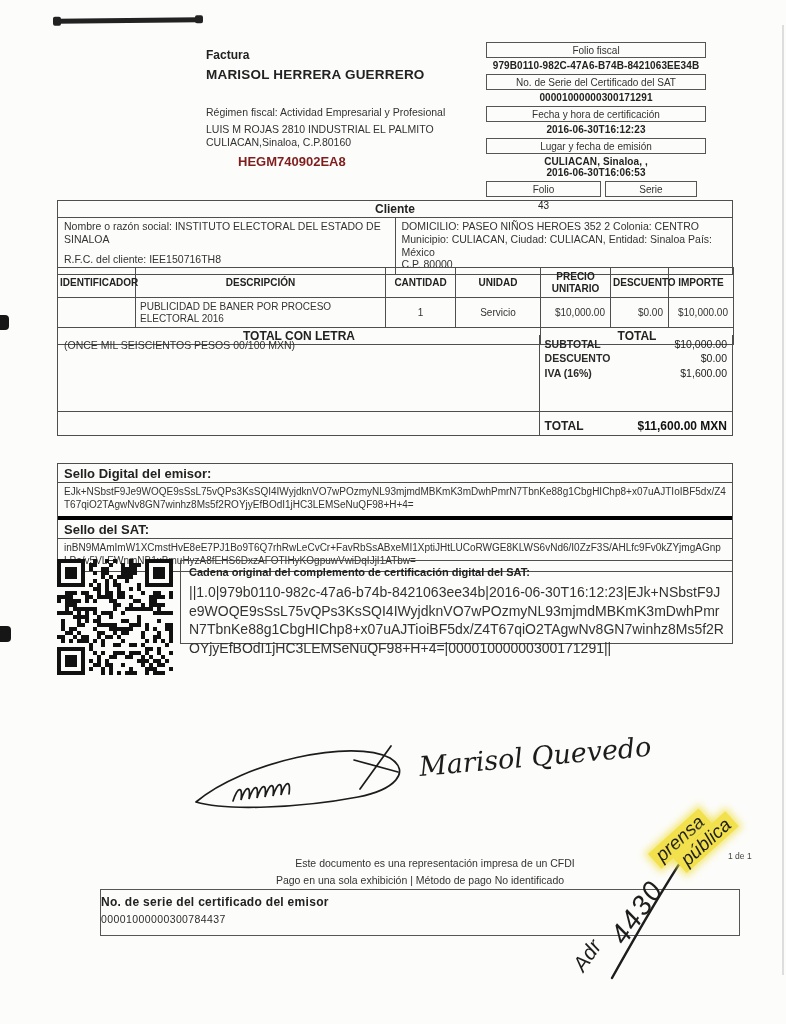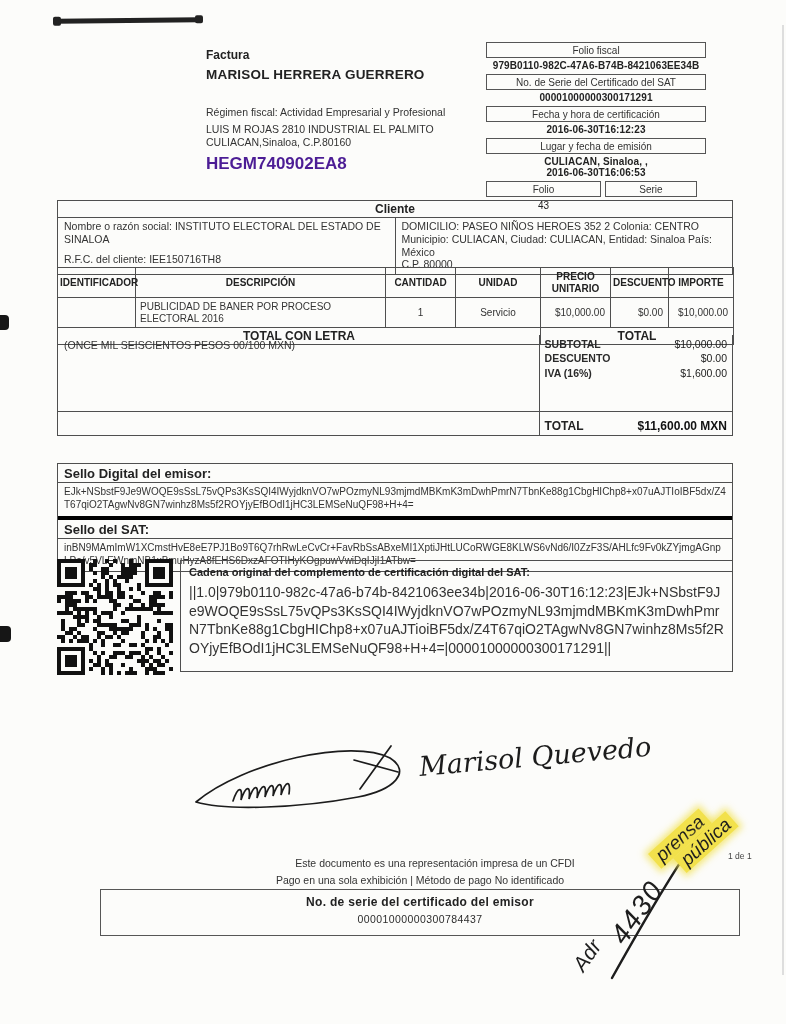--- a/index.html
+++ b/index.html
@@ -18,21 +18,21 @@
   .artifact-hole1 { position:absolute; left:0; top:315px; width:9px; height:15px; background:#161616; border-radius:0 4px 4px 0; }
   .artifact-hole2 { position:absolute; left:0; top:626px; width:11px; height:16px; background:#161616; border-radius:0 4px 4px 0; }
   .artifact-edge { position:absolute; left:782px; top:25px; width:2px; height:950px; background:#dedede; }
 
   
   .hdr-left { position:absolute; left:206px; top:48px; width:312px; line-height:1.2; }
   .doc-type { font-size:12px; font-weight:bold; color:#222; margin-bottom:5px; }
   .issuer-name { font-size:13.5px; font-weight:bold; color:#222; margin-bottom:22px; letter-spacing:.2px; }
   .regimen { font-size:10.5px; margin-bottom:5px; }
   .issuer-addr { font-size:10.5px; margin-bottom:6px; }
-  .issuer-rfc { font-size:17px; font-weight:bold; color:#4c1d95; }
+  .issuer-rfc { font-size:13px; font-weight:bold; color:#7f1d1d;margin-left:32px; }
 
   .fiscal-col { position:absolute; left:486px; top:42px; width:220px; }
   .fiscal-label { border:1px solid #555; font-size:10px; text-align:center; padding:2px 0 1px; background:#fcfcfa; }
   .fiscal-value { font-size:10px; font-weight:bold; text-align:center; color:#222; padding:2px 0 3px; letter-spacing:.1px; }
   .folio-serie { display:flex; }
   .folio-box { width:115px; border:1px solid #555; font-size:10px; text-align:center; padding:2px 0 1px; }
   .serie-box { width:92px; margin-left:4px; border:1px solid #555; font-size:10px; text-align:center; padding:2px 0 1px; }
   .folio-value { width:115px; text-align:center; font-size:10px; color:#222; padding-top:3px; }
 
   
@@ -66,21 +66,21 @@
 
   
   .sellos { position:absolute; left:57px; top:463px; width:676px; border:1px solid #4f4f4f; background:#fcfcfa; }
   .sello-h { font-weight:bold; font-size:13px; color:#222; padding:2px 6px 1px; border-bottom:1px solid #4f4f4f; }
   .sello-t { font-size:10px; padding:2px 6px 4px; word-break:break-all; line-height:1.33; border-bottom:4px solid #000000; }
   .sello-t:last-child { border-bottom:none; }
 
   
   .qr { position:absolute; left:57px; top:559px; width:116px; height:116px; }
   .qr svg { width:100%; height:100%; }
-  .cadena { position:absolute; left:180px; top:560px; width:553px; height:112px; border:1px solid #4f4f4f; padding:5px 8px; }
+  .cadena { position:absolute; left:180px; top:560px; width:553px; height:84px; border:1px solid #4f4f4f; padding:5px 8px; }
   .cadena-h { font-weight:bold; font-size:11px; color:#222; margin-bottom:5px; }
   .cadena-t { font-size:14px; word-break:break-all; line-height:1.33; }
 
   
   .signature { position:absolute; left:188px; top:726px; width:470px; height:98px; }
 
   
   .overlay { position:absolute; left:0; top:0; width:786px; height:1024px; pointer-events:none; z-index:5; }
   .note-hl { position:absolute; left:648px; top:854px; transform:rotate(-42deg); transform-origin:0 0;
     z-index:6; font-style:italic; font-size:19px; color:#1d1d1d; line-height:1.05; white-space:nowrap; }
@@ -88,21 +88,21 @@
   .note-hl .l2 { margin-left:16px; }
   .note-num { position:absolute; left:604px; top:932px; transform:rotate(-55deg); transform-origin:0 0;
     z-index:6; font-style:italic; font-size:28px; color:#1d1d1d; letter-spacing:2px; }
   .note-adr { position:absolute; left:568px; top:962px; transform:rotate(-55deg); transform-origin:0 0;
     z-index:6; font-style:italic; font-size:21px; color:#1d1d1d; }
 
   
   .page-indicator { position:absolute; left:728px; top:851px; font-size:8.5px; color:#444; }
   .foot-line1 { position:absolute; left:115px; top:857px; width:640px; text-align:center; font-size:10.5px; color:#333; }
   .foot-line2 { position:absolute; left:100px; top:874px; width:640px; text-align:center; font-size:10.5px; color:#333; }
-  .foot-box { position:absolute; left:100px; top:889px; width:640px; height:47px; border:1px solid #565656; text-align:center; }
+  .foot-box { position:absolute; left:100px; top:889px; width:640px; height:47px; border:1px solid #565656; }
   .foot-box-label { font-size:12px; font-weight:bold; color:#222; padding-top:5px; letter-spacing:.3px; }
   .foot-box-value { font-size:10.5px; color:#2c2c2c; padding-top:4px; letter-spacing:.4px; }
 </style>
 </head>
 <body>
 
 <div class="page">
 
   <div class="artifact-staple"></div>
   <div class="artifact-hole1"></div>

